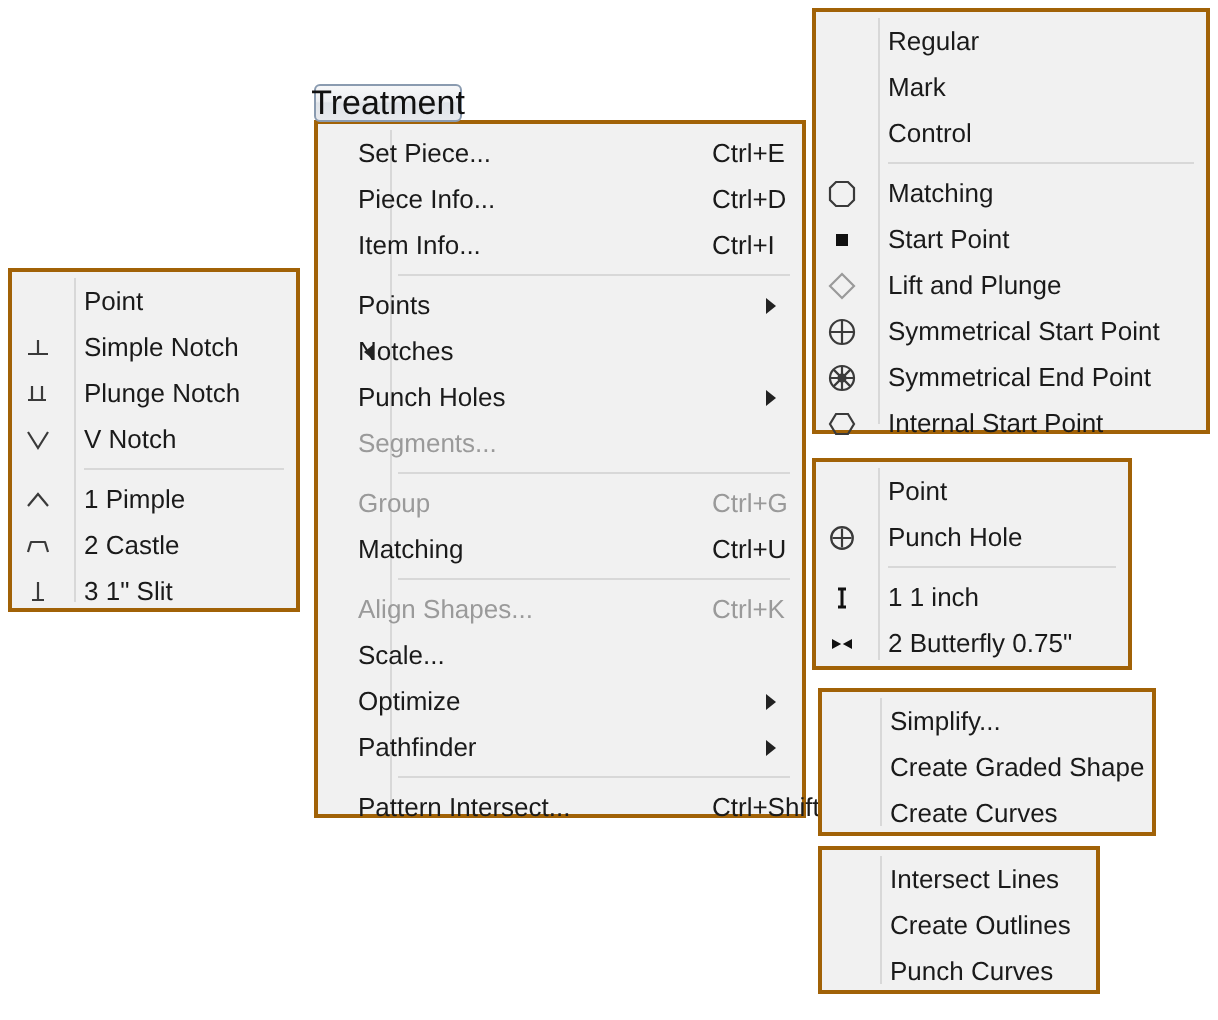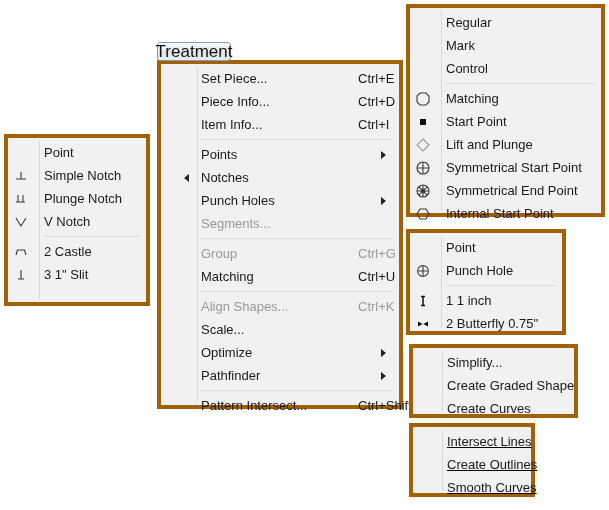--- a/index.html
+++ b/index.html
@@ -12,21 +12,21 @@
     height: 510px;
     position: relative;
     font-family: "Liberation Sans", sans-serif;
     -webkit-font-smoothing: antialiased;
   }
 
   
   .panel {
     position: absolute;
     background: #f1f1f1;
-    border: 4px solid #a16207;
+    border: 2px solid #a16207;
     box-sizing: border-box;
     padding: 3px 0;
   }
   .panel .gutter {
     position: absolute;
     top: 0;
     bottom: 0;
     left: 0;
     width: 26px;
     background: #f1f1f1;
@@ -110,21 +110,21 @@
   }
 
   
   #menu-treatment {
     left: 157px;
     top: 60px;
     width: 246px;
     height: 349px;
   }
   #menu-treatment .gutter-line { left: 36px; }
-  #menu-treatment .mi { padding-left: 40px; }
+  #menu-treatment .mi { padding-left: 20px; }
   #menu-treatment .mi .sc { left: 153px; }
   #menu-treatment .mi .arrow-r { right: 13px; }
   #menu-treatment .mi .arrow-l { left: 23px; }
   #menu-treatment .sep { margin-left: 40px; margin-right: 6px; }
 
   
   #menu-notches {
     left: 4px;
     top: 134px;
     width: 146px;
@@ -163,23 +163,22 @@
     width: 169px;
     height: 74px;
   }
   #menu-optimize .gutter-line { left: 29px; }
   #menu-optimize .mi { padding-left: 34px; }
 
   
   #menu-pathfinder {
     left: 409px;
     top: 423px;
-    width: 126px;
+    width: 141px;
     height: 74px;
-    text-decoration: underline;
   }
   #menu-pathfinder .gutter-line { left: 29px; }
   #menu-pathfinder .mi { padding-left: 34px; }
 
   svg { display: block; }
 </style>
 </head>
 <body>
 
 <div id="treatment-btn">
@@ -279,20 +278,28 @@
           <svg width="16" height="16" viewBox="0 0 16 16">
             <path d="M3 4 L8 12 L13 4" stroke="#3a3a3a" fill="none" stroke-width="1.1"></path>
           </svg>
         </span>
         <span class="lbl">V Notch</span>
       </div>
       <div class="sep"></div>
       <div class="mi">
         <span class="ico">
           <svg width="16" height="16" viewBox="0 0 16 16">
+            <path d="M3 11 L8 5 L13 11" stroke="#3a3a3a" fill="none" stroke-width="1.1"></path>
+          </svg>
+        </span>
+        <span class="lbl">1 Pimple</span>
+      </div>
+      <div class="mi">
+        <span class="ico">
+          <svg width="16" height="16" viewBox="0 0 16 16">
             <path d="M3 11 L4.5 6 H11.5 L13 11" stroke="#3a3a3a" fill="none" stroke-width="1.1" stroke-linejoin="round"></path>
           </svg>
         </span>
         <span class="lbl">2 Castle</span>
       </div>
       <div class="mi">
         <span class="ico">
           <svg width="16" height="16" viewBox="0 0 16 16">
             <path d="M8 3 V12 M5 12 H11" stroke="#3a3a3a" fill="none" stroke-width="1.1"></path>
           </svg>
@@ -426,16 +433,16 @@
   <div class="gutter"></div>
   <div class="gutter-line"></div>
   <div class="items">
       <div class="mi">
         <span class="lbl">Intersect Lines</span>
       </div>
       <div class="mi">
         <span class="lbl">Create Outlines</span>
       </div>
       <div class="mi">
-        <span class="lbl">Smooth Curves</span>
+        <span class="lbl">Punch Curves</span>
       </div>
     </div>
 </div>
 
 </body></html>

